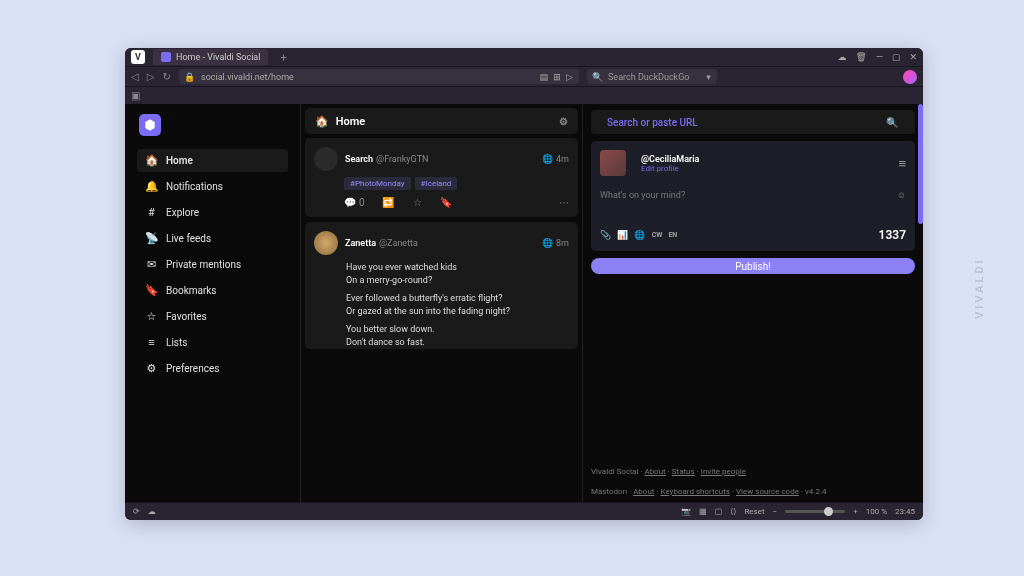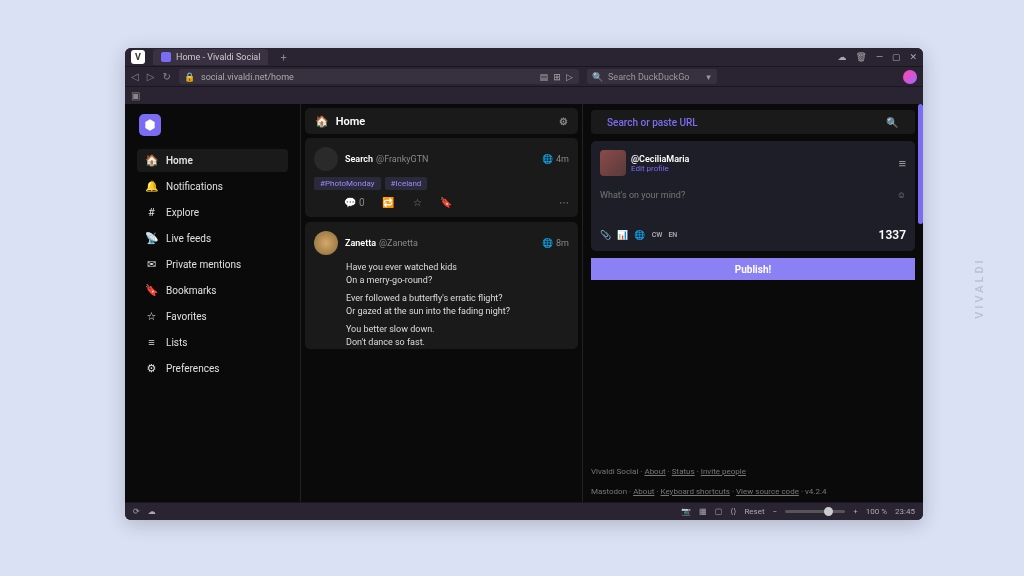--- a/index.html
+++ b/index.html
@@ -33,41 +33,41 @@
 .feedbody{flex:1;overflow:hidden;padding:0 4px}
 .post{background:#1a1a1a;border-radius:5px;margin-bottom:5px;padding:9px}
 .posthead{display:flex;align-items:center;gap:7px;margin-bottom:6px}
 .postavatar{width:24px;height:24px;border-radius:50%;background:#333;flex-shrink:0;overflow:hidden}
 .postuser{flex:1;font-size:9px;color:#fff}
 .postuser .name{font-weight:600}
 .postuser .handle{color:#888;margin-left:3px}
 .posttime{color:#888;font-size:9px;display:flex;align-items:center;gap:2px}
 .postimg{width:calc(100% - 30px);margin-left:30px;height:135px;background:#f5f5f5;border-radius:4px;position:relative;overflow:hidden}
 .altbadge{position:absolute;bottom:4px;left:4px;background:#2a2a2a;color:#fff;font-size:7px;padding:1px 4px;border-radius:2px;font-weight:600}
-.tags{display:flex;gap:4px;margin-top:6px}
+.tags{margin-left:30px;display:flex;gap:4px;margin-top:6px}
 .tag{background:#2a2a3a;color:#9a8cff;font-size:8px;padding:2px 6px;border-radius:2px}
 .postactions{margin-left:30px;display:flex;gap:18px;margin-top:7px;color:#888;font-size:10px}
 .postactions .more{margin-left:auto}
 .posttext{margin-left:32px;font-size:9px;color:#ddd;line-height:1.4}
 .posttext p{margin-bottom:6px}
 .rightcol{flex:1;padding:6px 8px;display:flex;flex-direction:column;position:relative}
 .searchbar{background:#1a1a1a;height:24px;border-radius:4px;display:flex;align-items:center;padding:0 16px;font-size:10px;color:#7b6cf4;font-weight:500;margin-bottom:7px}
 .searchbar .icon{margin-left:auto;color:#7b6cf4}
 .compose{background:#1e1e28;border-radius:5px;padding:9px}
-.composehead{display:flex;align-items:center;gap:5px;margin-bottom:8px}
+.composehead{display:flex;align-items:center;gap:15px;margin-bottom:8px}
 .composeavatar{width:26px;height:26px;border-radius:4px;background:linear-gradient(135deg,#8b4a4a,#5a3a3a);flex-shrink:0}
 .composeuser{flex:1;font-size:9px}
 .composeuser .handle{color:#fff;font-weight:600}
 .composeuser .edit{color:#7b6cf4;font-size:8px;display:block}
 .hamburger{color:#999;font-size:13px;cursor:pointer}
 .composebox{color:#777;font-size:9px;padding:6px 0;min-height:38px;display:flex;justify-content:space-between}
 .composeopts{display:flex;gap:6px;color:#aaa;font-size:9px;align-items:center;margin-top:6px}
 .composeopts .txt{font-size:7px;font-weight:600}
 .charcount{margin-left:auto;color:#fff;font-size:12px;font-weight:600}
-.publishbtn{background:#8c80f5;color:#fff;height:22px;border-radius:0;display:flex;align-items:center;justify-content:center;font-size:10px;font-weight:700;margin-top:7px;cursor:pointer}
+.publishbtn{background:#8c80f5;color:#fff;height:16px;border-radius:11px;display:flex;align-items:center;justify-content:center;font-size:10px;font-weight:400;margin-top:7px;cursor:pointer}
 .footer-links{position:absolute;bottom:4px;left:8px;right:8px;font-size:8px;color:#777;line-height:1.5}
 .footer-links a{color:#777;text-decoration:underline}
 .scrollind{position:absolute;right:0;top:0;width:5px;height:120px;background:#7b6cf4;border-radius:3px}
 .statusbar{height:18px;background:#2a2332;display:flex;align-items:center;padding:0 8px;gap:8px;font-size:8px;color:#aaa;border-top:1px solid #1a1520}
 .statusbar .right{margin-left:auto;display:flex;gap:8px;align-items:center}
 .zoomslider{width:60px;height:3px;background:#555;border-radius:2px;position:relative}
 .zoomslider::after{content:"";position:absolute;right:12px;top:-3px;width:9px;height:9px;background:#ccc;border-radius:50%}
 .watermark{position:absolute;right:14px;top:50%;transform:translateY(-50%) rotate(-90deg);transform-origin:center;font-size:11px;letter-spacing:3px;color:#b8bfd4;font-weight:500}
 
 .postimg-art{width:100%;height:100%;background:linear-gradient(to bottom,#fafafa 0%,#eee 100%);position:relative}

